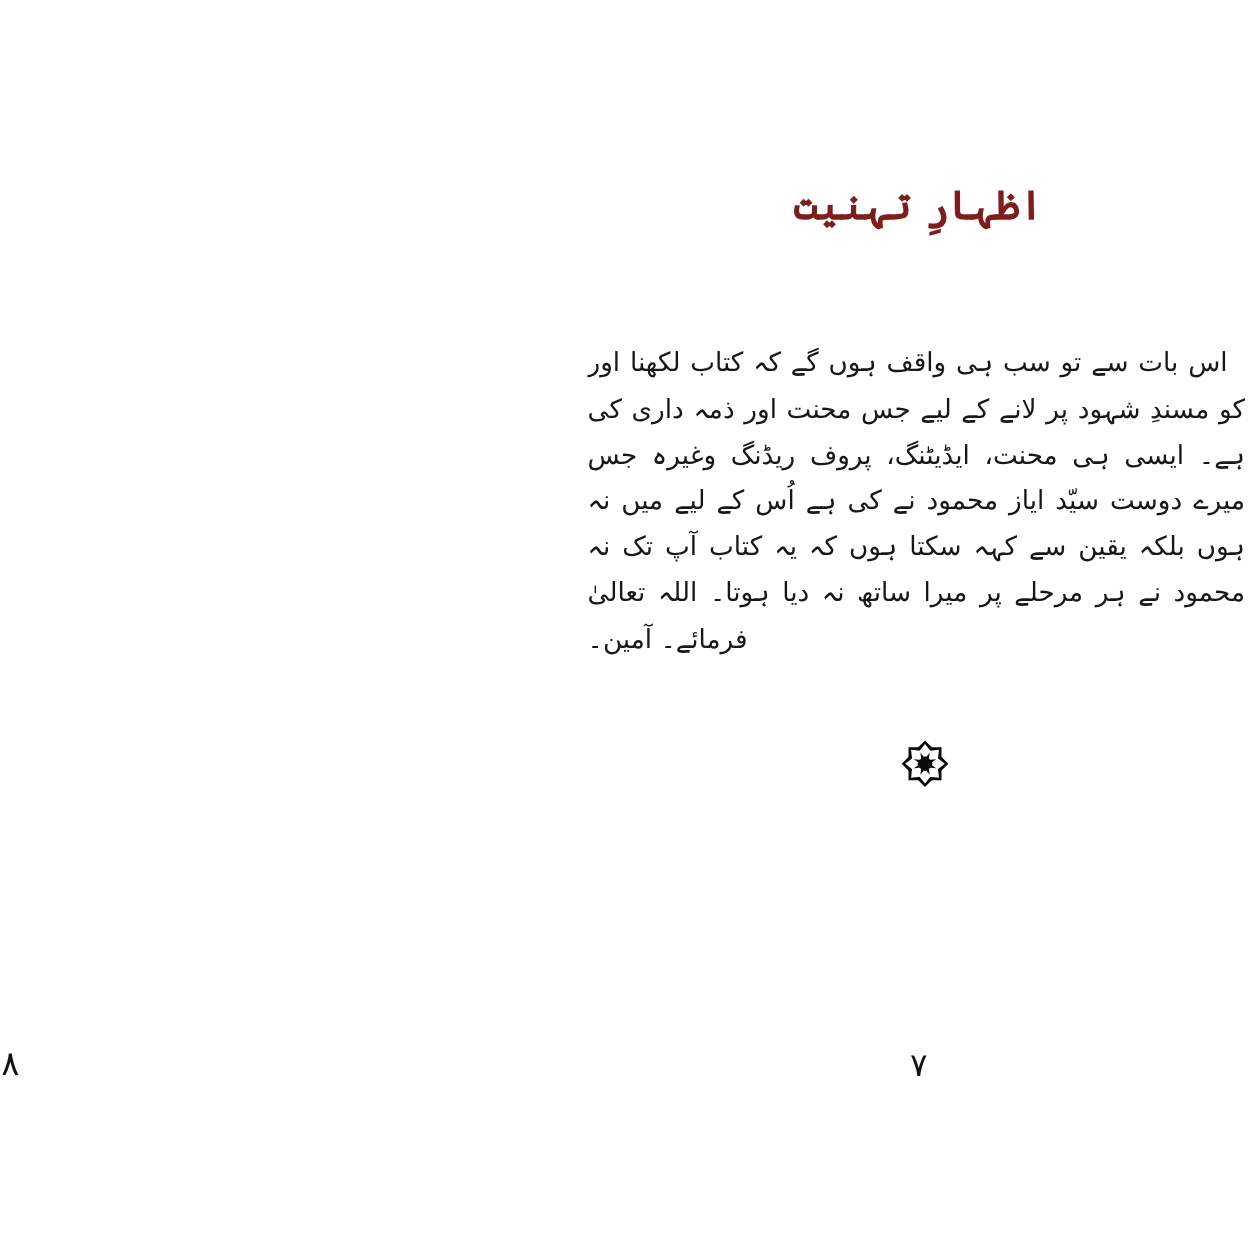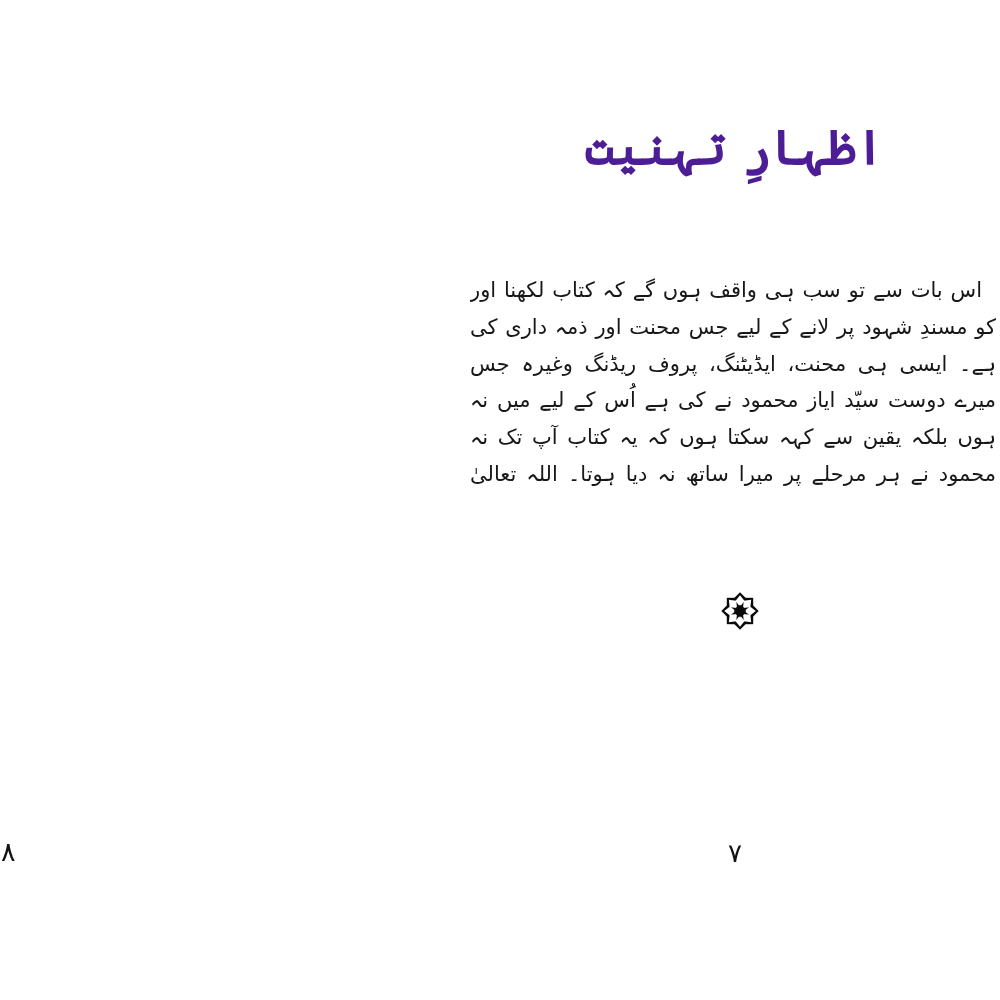--- a/index.html
+++ b/index.html
@@ -12,29 +12,29 @@
     width: 1000px;
     height: 1000px;
     background: #ffffff;
     overflow: hidden;
     font-family: "DejaVu Sans", sans-serif;
     color: #161616;
   }
   .chapter-title {
     position: absolute;
     left: 470px;
-    top: 116px;
+    top: 133px;
     width: 530px;
     text-align: center;
     direction: rtl;
     font-family: "DejaVu Serif", serif;
     font-weight: bold;
-    font-size: 48px;
+    font-size: 32px;
     line-height: 62px;
-    color: #4c1d95;
+    color: #7f1d1d;
   }
   .para {
     position: absolute;
     left: 470px;
     top: 272px;
     width: 526px;
     direction: rtl;
     unicode-bidi: embed;
     font-size: 21px;
     line-height: 36.8px;
@@ -85,20 +85,21 @@
 
   <div class="chapter-title">اظہارِ تہنیت</div>
 
   <div class="para">
     <div class="line">اس بات سے تو سب ہی واقف ہوں گے کہ کتاب لکھنا اور بات ہے لیکن اُس کتاب</div>
     <div class="line">کو مسندِ شہود پر لانے کے لیے جس محنت اور ذمہ داری کی ضرورت ہوتی ہے وہ اپنی جگہ اٹل</div>
     <div class="line">ہے۔ ایسی ہی محنت، ایڈیٹنگ، پروف ریڈنگ وغیرہ جس عرق ریزی سے شوکت عابد اور</div>
     <div class="line">میرے دوست سیّد ایاز محمود نے کی ہے اُس کے لیے میں نہ صرف اُن کا تہہِ دل سے ممنون</div>
     <div class="line">ہوں بلکہ یقین سے کہہ سکتا ہوں کہ یہ کتاب آپ تک نہ پہنچ پاتی اگر شوکت عابد اور سیّد ایاز</div>
     <div class="line">محمود نے ہر مرحلے پر میرا ساتھ نہ دیا ہوتا۔ اللہ تعالیٰ انھیں خیر و عافیت کے ساتھ عمرِ دراز عطا</div>
+    <div class="line">فرمائے۔ آمین۔</div>
   </div>
 
   <div class="ornament">
     <svg width="44" height="44" viewBox="0 0 44 44" aria-hidden="true">
 
       <rect x="8.8" y="8.8" width="26.4" height="26.4" fill="#0a0a0a"></rect>
       <rect x="8.8" y="8.8" width="26.4" height="26.4" fill="#0a0a0a" transform="rotate(45 22 22)"></rect>
 
       <g fill="#ffffff">
         <path d="M22 6.2 L26.6 12 L22 17.8 L17.4 12 Z"></path>

